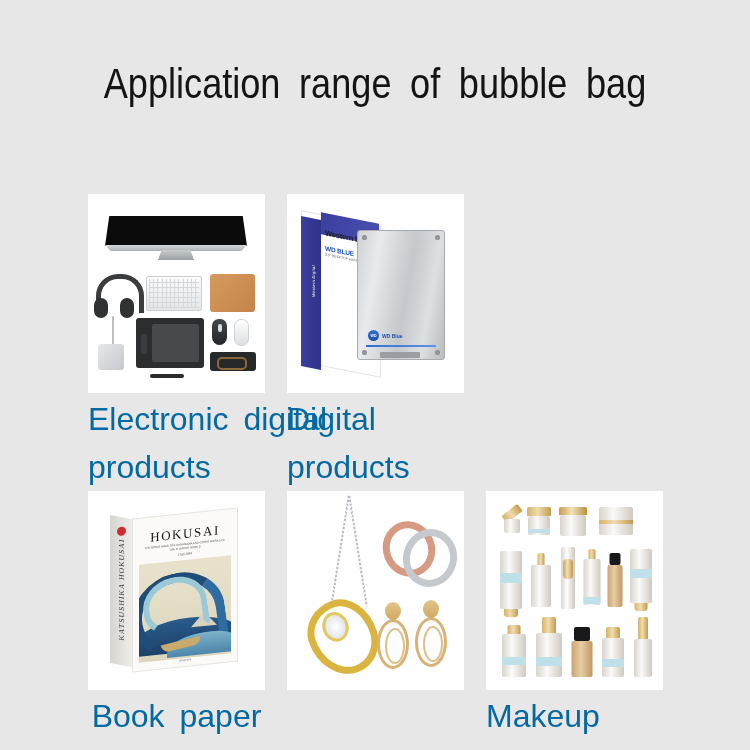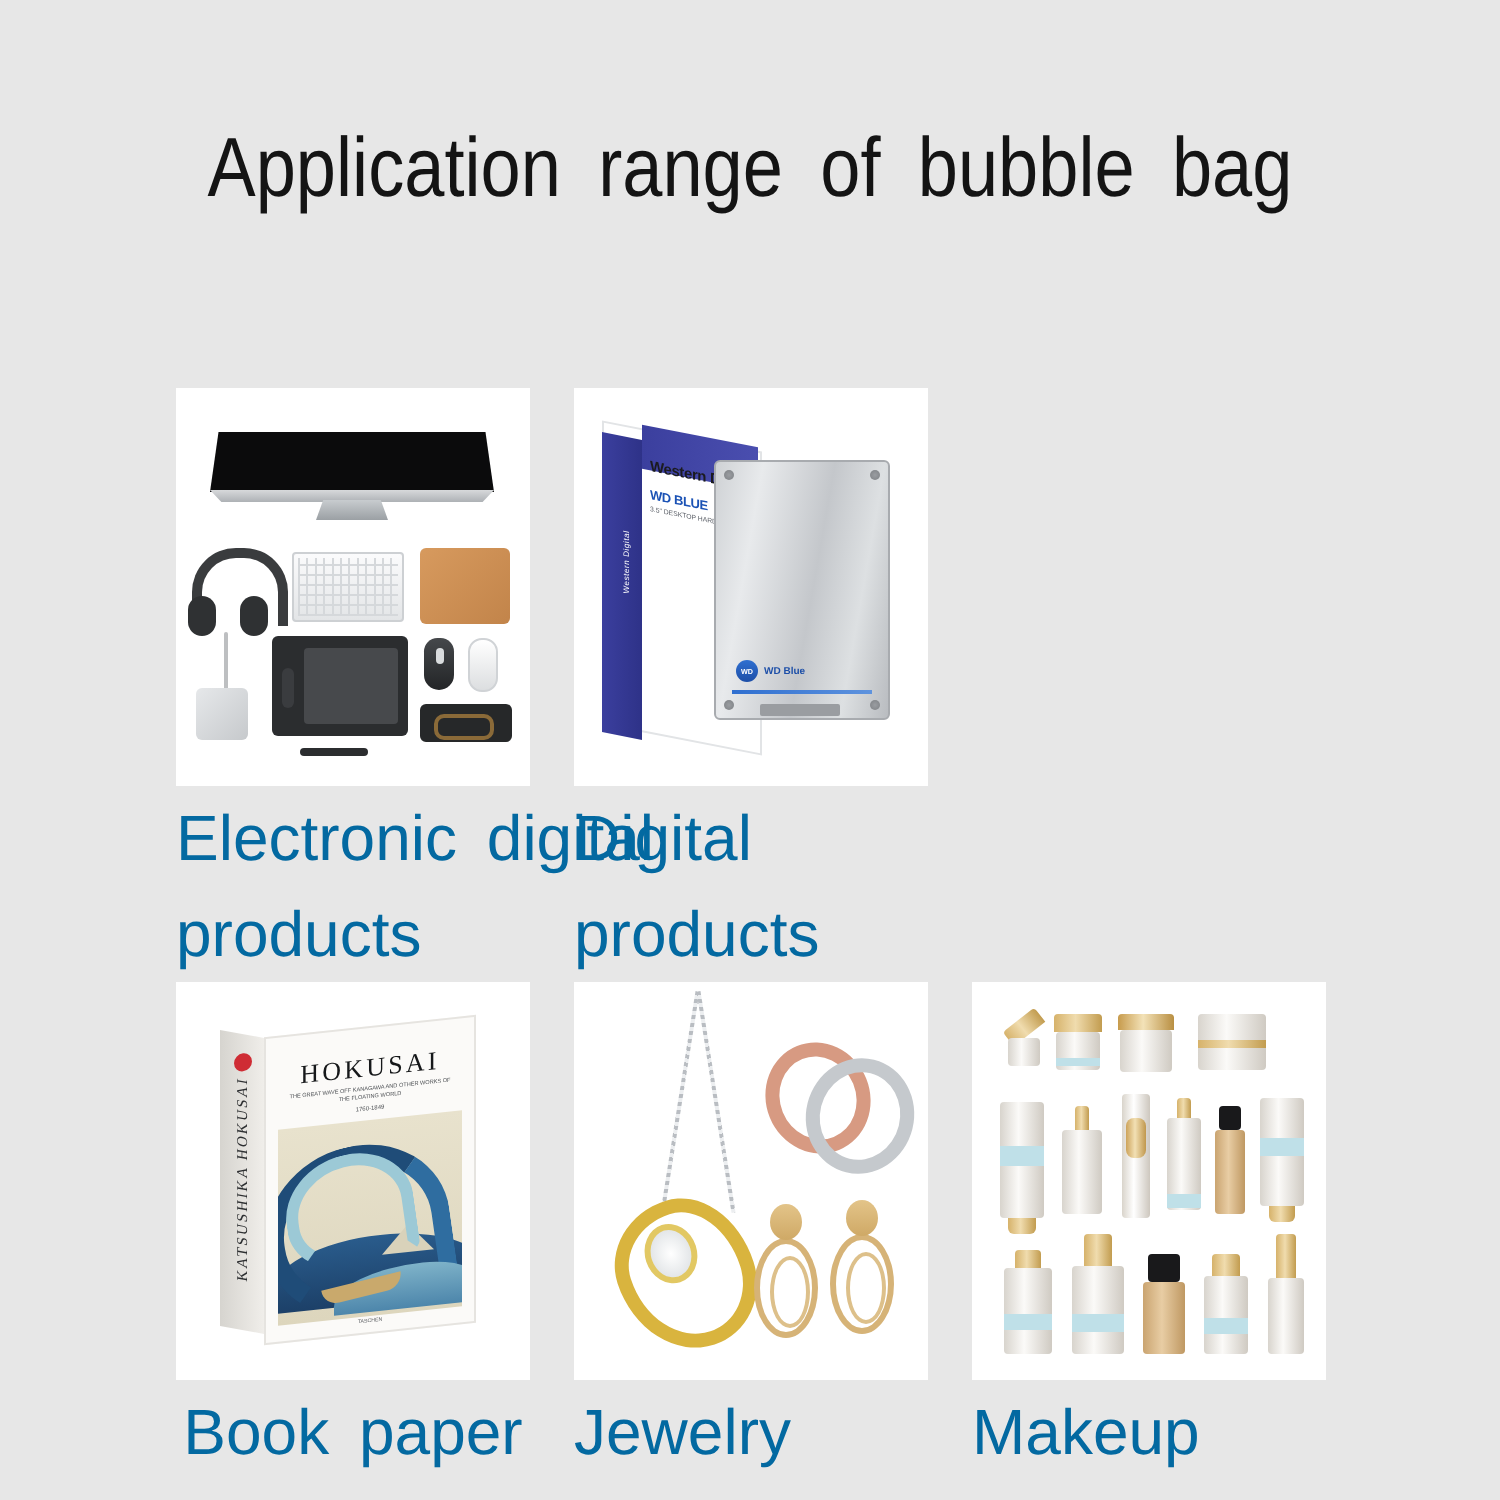--- a/index.html
+++ b/index.html
@@ -533,21 +533,20 @@
     <div class="cell">
       <div class="thumb">
         <div class="jw-chain-l"></div>
         <div class="jw-chain-r"></div>
         <div class="jw-pendant"></div>
         <div class="jw-ring-rose"></div>
         <div class="jw-ring-silver"></div>
         <div class="jw-ear jw-ear-l"></div>
         <div class="jw-ear jw-ear-r"></div>
       </div>
-      <div class="caption left">Jewelry</div>
     </div>
 
     <div class="cell">
       <div class="thumb">
         <div class="cos-grid">
 
           <div class="cos" style="left:4px;  top:2px;  width:24px; height:26px;">
             <div class="cap" style="width:20px; height:9px; top:2px; transform:translateX(-50%) rotate(-38deg);"></div>
             <div class="body" style="width:16px; height:14px; top:12px;"></div>
           </div>

